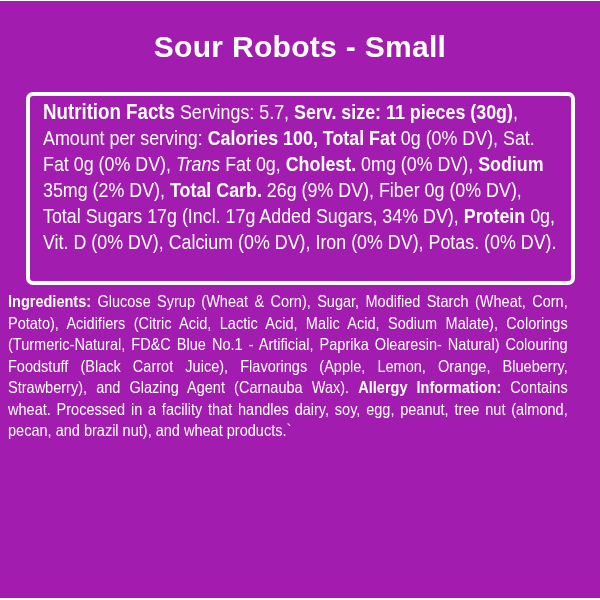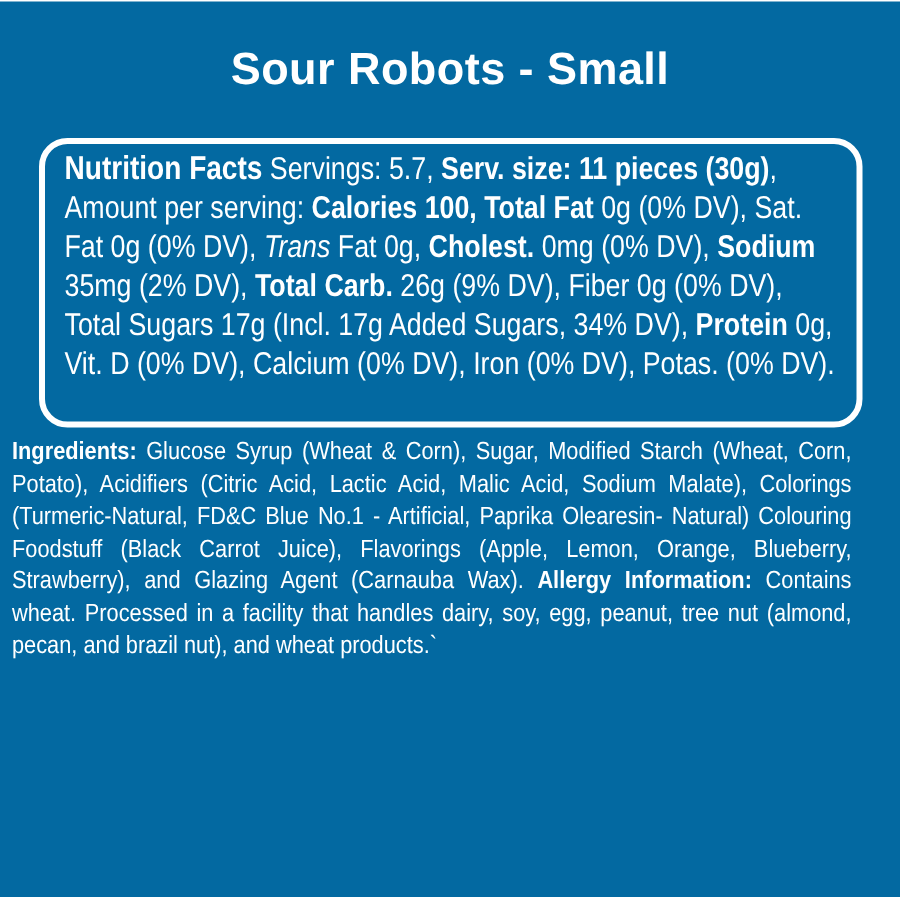--- a/index.html
+++ b/index.html
@@ -30,21 +30,21 @@
     letter-spacing: 0.3px;
   }
 
   .nf-box {
     position: absolute;
     left: 26px;
     top: 92px;
     width: 549px;
     height: 193px;
     border: 4px solid #ffffff;
-    border-radius: 19px;
+    border-radius: 7px;
     padding: 3px 0 0 13px;
     overflow: hidden;
   }
 
   
   .nf-text {
     width: 611px;
     transform: scaleX(0.85);
     transform-origin: left top;
     font-size: 21px;
@@ -66,21 +66,21 @@
     transform: scaleX(0.88);
     transform-origin: left top;
     text-align: justify;
     font-size: 16.5px;
     line-height: 21.5px;
   }
 </style>
 </head>
 <body>
 
-<div class="canvas" style="background: #0369a1; color: rgb(255, 255, 255);">
+<div class="canvas" style="background: #a21caf; color: rgb(255, 255, 255);">
 
   <div class="edge edge-top"></div>
 
   <h1 class="title">Sour Robots - Small</h1>
 
   <div class="nf-box" style="border-color: rgb(255, 255, 255);">
     <div class="nf-text"><span class="b hd">Nutrition Facts</span><span> Servings: 5.7, </span><span class="b">Serv. size: 11 pieces (30g)</span><span>, Amount per serving: </span><span class="b">Calories 100, Total Fat</span><span> 0g (0% DV), Sat. Fat 0g (0% DV), </span><span class="i">Trans</span><span> Fat 0g, </span><span class="b">Cholest.</span><span> 0mg (0% DV), </span><span class="b">Sodium</span><span> 35mg (2% DV), </span><span class="b">Total Carb.</span><span> 26g (9% DV), Fiber 0g (0% DV), Total Sugars 17g (Incl. 17g Added Sugars, 34% DV), </span><span class="b">Protein</span><span> 0g, Vit. D (0% DV), Calcium (0% DV), Iron (0% DV), Potas. (0% DV).</span></div>
   </div>
 
   <div class="ingredients-wrap">

